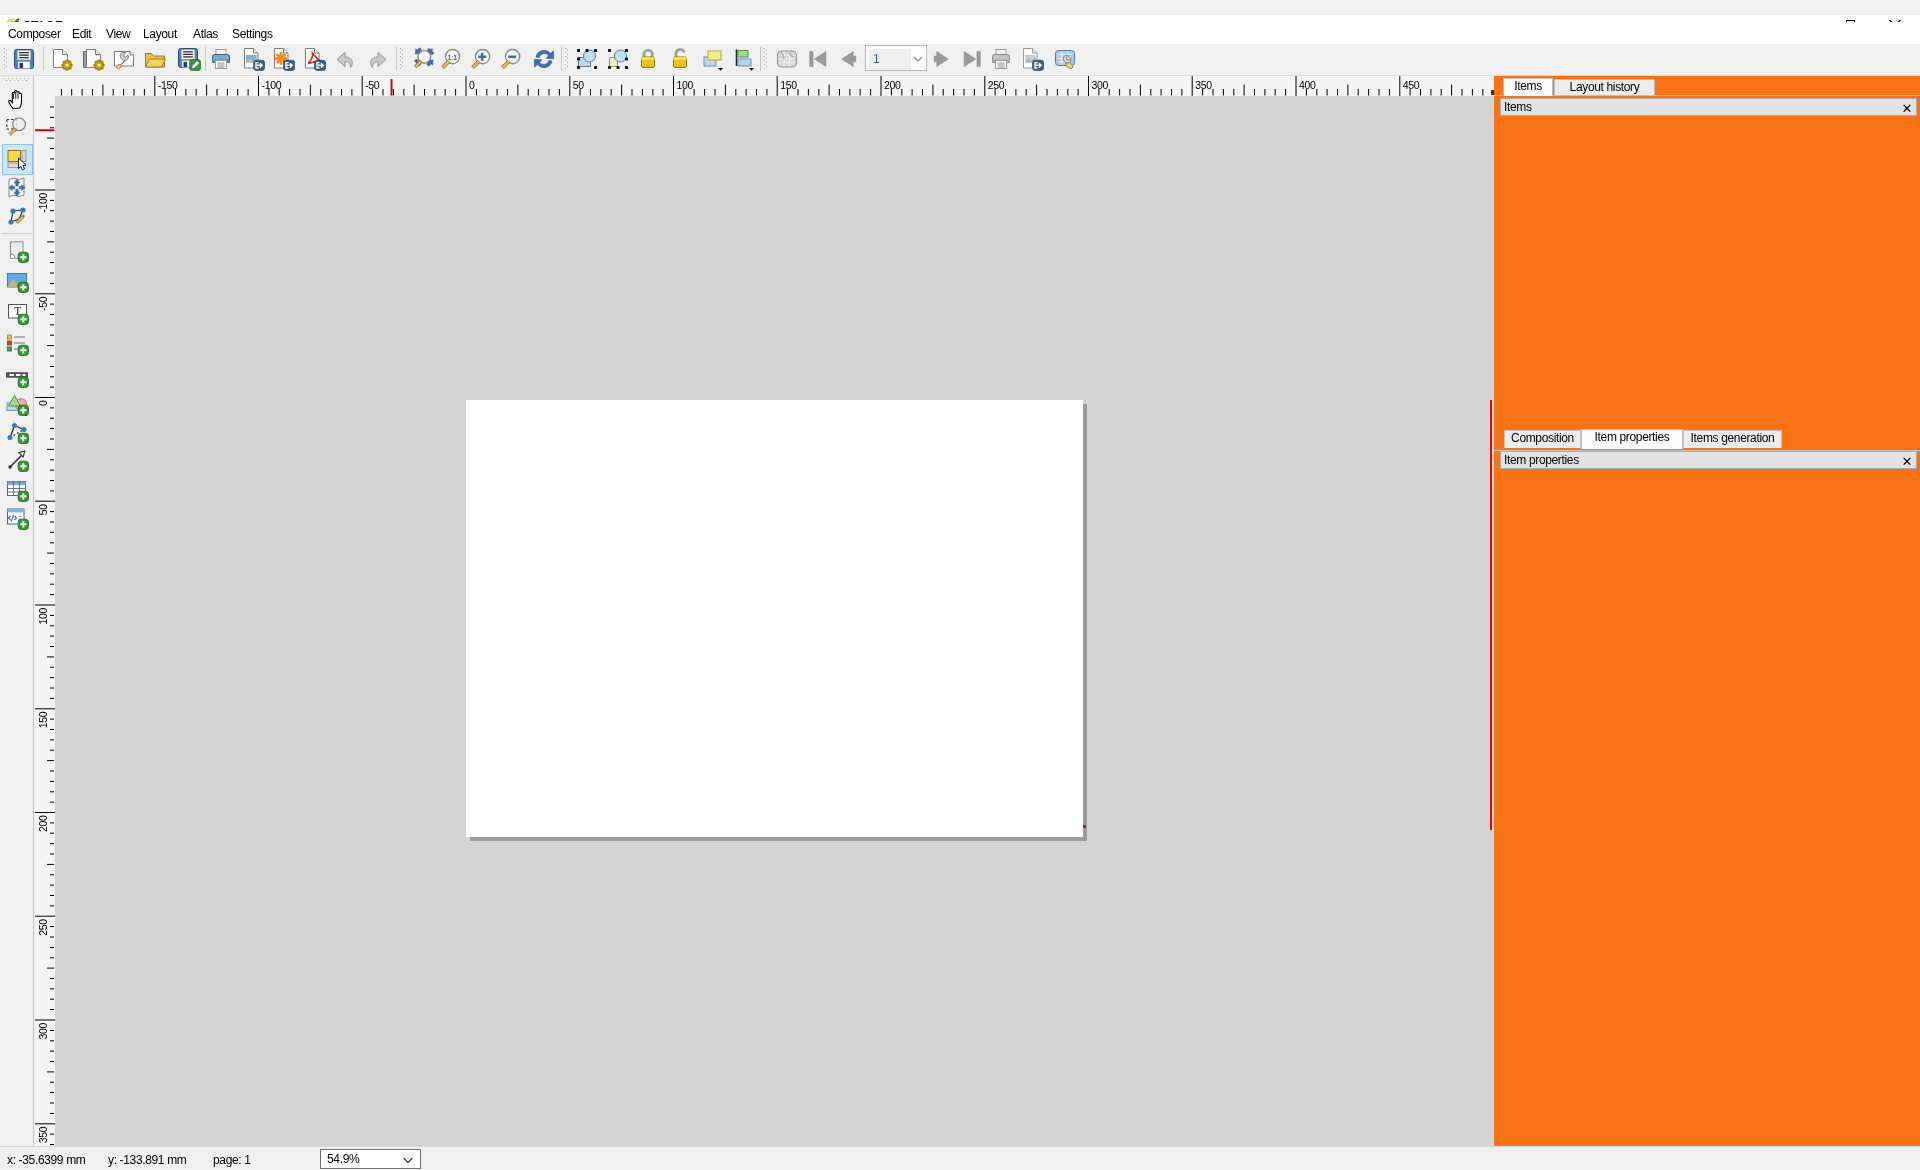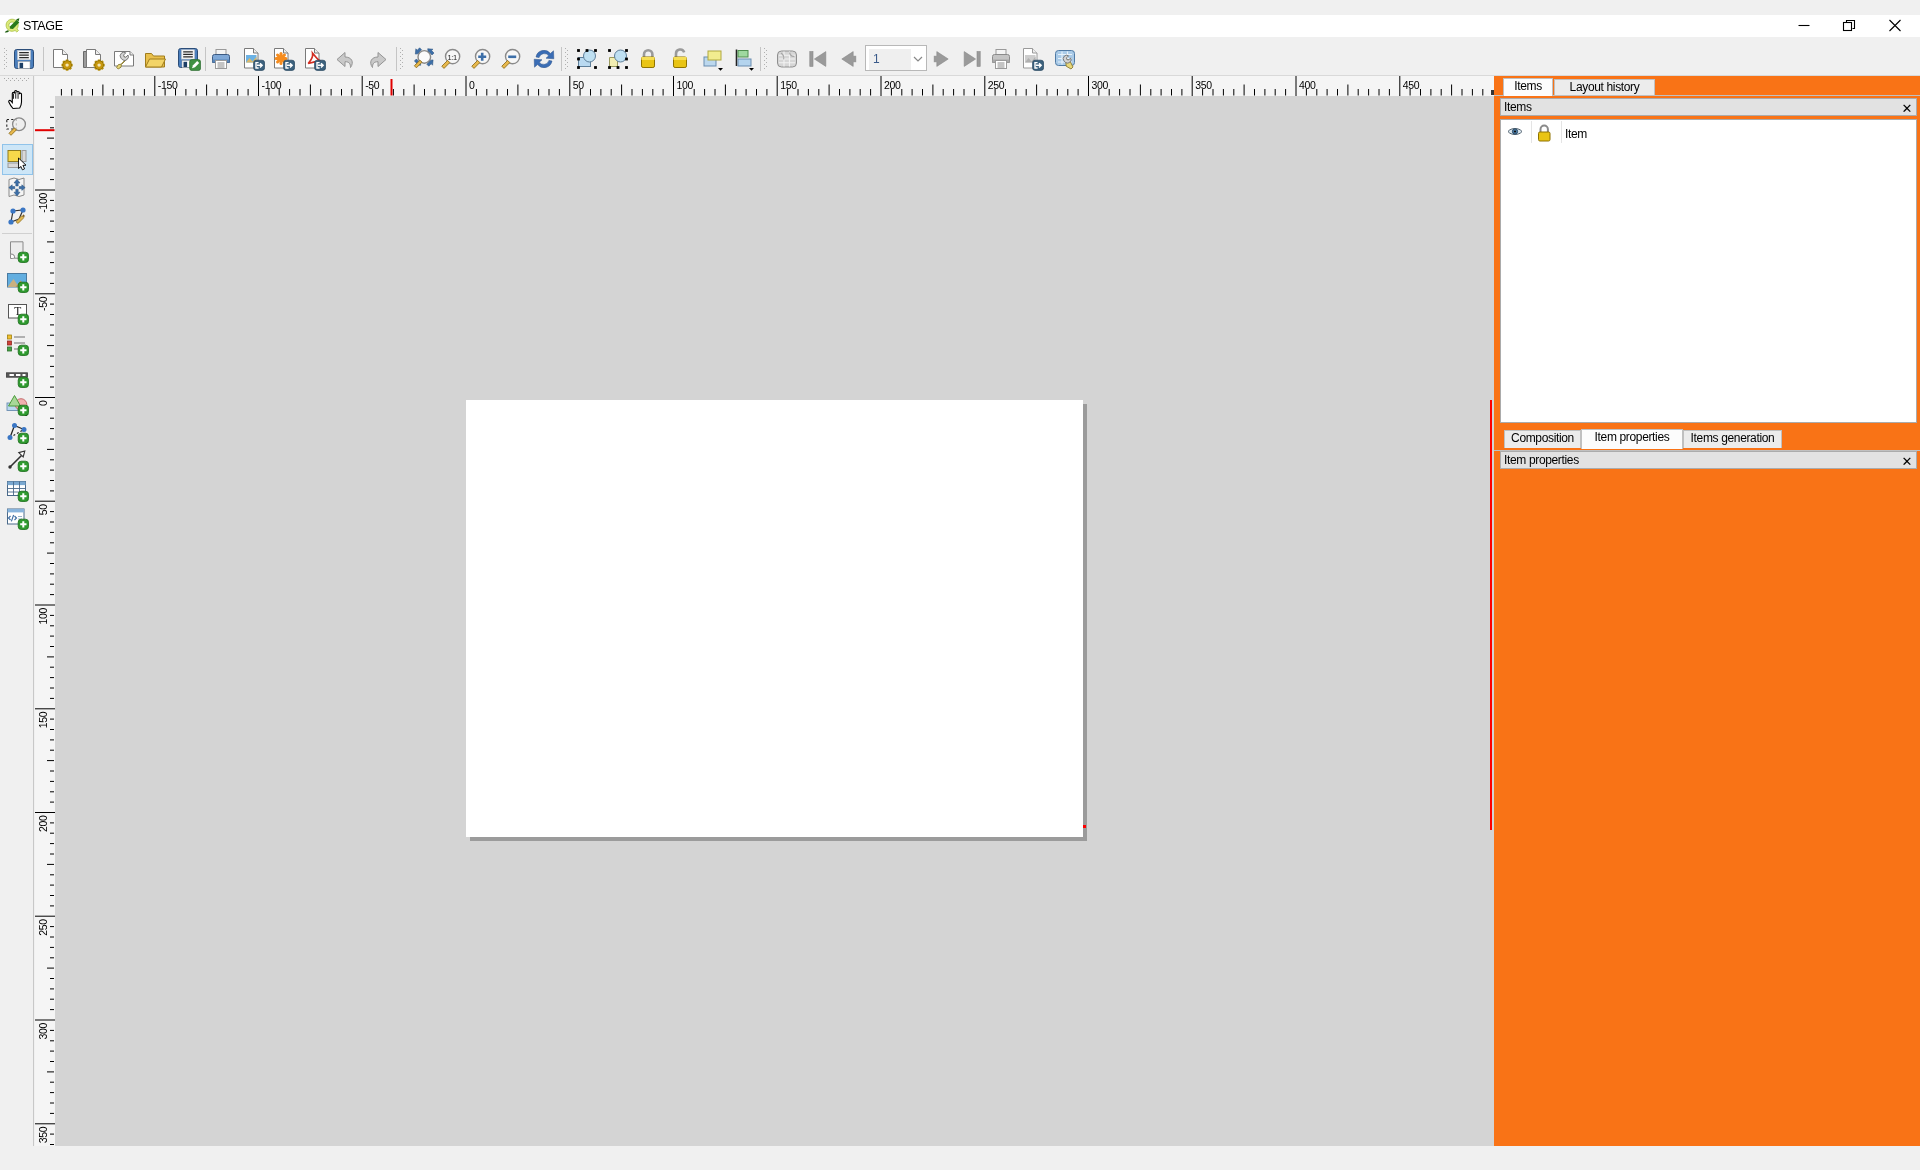--- a/index.html
+++ b/index.html
@@ -23,20 +23,28 @@
 </svg></div>
       <div class="abs" style="left:23px;top:4px;font-size:12.5px;color:#000">STAGE</div>
       <svg class="abs" style="left:1780px;top:0" width="140" height="22" viewBox="0 0 140 22">
 <line x1="18.5" y1="10.5" x2="29.5" y2="10.5" stroke="#000" stroke-width="1.1"></line>
 <g fill="none" stroke="#000" stroke-width="1.1">
           <rect x="63.5" y="7.5" width="8" height="8"></rect>
           <path d="M66.5 7.5 v-2 h8 v8 h-2"></path>
         </g>
 <path d="M109.5 5 l11 11 M120.5 5 l-11 11" stroke="#000" stroke-width="1.1"></path>
 </svg>
+    </div>
+<div class="abs" style="left:0;top:22px;width:1920px;height:22px;background:#fff;font-size:12px">
+      <div class="abs menuitem" style="left:8px;top:5px">Composer</div>
+      <div class="abs menuitem" style="left:72px;top:5px">Edit</div>
+      <div class="abs menuitem" style="left:106px;top:5px">View</div>
+      <div class="abs menuitem" style="left:143px;top:5px">Layout</div>
+      <div class="abs menuitem" style="left:193px;top:5px">Atlas</div>
+      <div class="abs menuitem" style="left:232px;top:5px">Settings</div>
     </div>
 <div class="abs" style="left:0;top:44px;width:1920px;height:32px;background:#f0f0f0;border-bottom:1px solid #d9d9d9">
       <div class="handle" style="left:4px;top:4px;height:22px"></div>
       <div class="ic" style="left:12px;top:3px"><svg width="24" height="24" viewBox="0 0 24 24">
           <rect x="2.5" y="2.5" width="19" height="19" rx="2.2" fill="#4a7ebc" stroke="#2b4d79"></rect>
 <rect x="5.5" y="3.5" width="13" height="9.3" fill="#f4f4f4" stroke="#c8c8c8" stroke-width="0.5"></rect>
 <path d="M7.2 5.6h9.6M7.2 8.1h9.6M7.2 10.6h9.6" stroke="#2a2a2a" stroke-width="1.2"></path>
 <rect x="6" y="14.5" width="12" height="7" fill="#fff" stroke="#9a9a9a" stroke-width="0.5"></rect>
 <rect x="7.5" y="15.8" width="3.6" height="5.2" fill="#1d3f66"></rect>
         </svg></div>
@@ -704,36 +712,30 @@
 <div class="abs" style="left:55px;top:96px;width:1439px;height:1050px;background:#d4d4d4;overflow:hidden">
       <div class="abs" style="left:411px;top:304px;width:617px;height:437px;background:#fff;box-shadow:4px 4px 0 #9b9b9b"></div>
       <div class="abs" style="left:1028px;top:729px;width:3px;height:3px;background:#f00"></div>
       <div class="abs" style="left:1435px;top:304px;width:2px;height:430px;background:#f00"></div>
     </div>
 <div class="abs" style="left:1494px;top:76px;width:426px;height:1070px;background:#f97316">
       <div class="tab active" style="left:9px;top:1.5px;width:50px">Items</div>
       <div class="tab" style="left:60px;top:3px;width:101px">Layout history</div>
       <div class="abs" style="left:0;top:19px;width:426px;height:1px;background:#c0c0c0"></div>
       <div class="dockhdr" style="left:6px;top:22px;width:417px">Items<span class="x">✕</span></div>
-      <div class="abs" style="left:6px;top:43px;width:417px;height:304px;background:#fff;border:1px solid #ababab">
-<svg width="415" height="26">
-          <g fill="none">
-<line x1="30.5" y1="1" x2="30.5" y2="23" stroke="#e4e4e4"></line>
-            <line x1="60.5" y1="1" x2="60.5" y2="23" stroke="#e4e4e4"></line>
-</g>
-<g transform="translate(7,6)">
-            <path d="M0 5.5 C3 1.5 11 1.5 14 5.5 C11 9.5 3 9.5 0 5.5z" fill="#dce8f0" stroke="#51616e" stroke-width="1"></path>
-            <circle cx="7" cy="5.5" r="2.6" fill="#4a7ba6" stroke="#2a4a66"></circle>
-            <circle cx="7" cy="5.5" r="1.1" fill="#111"></circle>
-          </g>
-<g transform="translate(36,4)">
-            <path d="M3.5 8 v-2.8 a3.7 3.7 0 0 1 7.4 0 v2.8" fill="none" stroke="#8a8a8a" stroke-width="2"></path>
-            <rect x="1.5" y="8" width="11.5" height="9" rx="1.4" fill="#e9c414" stroke="#8f7300"></rect>
-          </g>
-<text x="64" y="17.5" font-size="12" fill="#000">Item</text>
-</svg></div>
       <div class="tab" style="left:10px;top:354px;width:77px;height:18px">Composition</div>
       <div class="tab active" style="left:87px;top:352.5px;width:102px;height:20.5px">Item properties</div>
       <div class="tab" style="left:189px;top:354px;width:99px;height:18px">Items generation</div>
       <div class="abs" style="left:0;top:374px;width:426px;height:1px;background:#c0c0c0"></div>
       <div class="dockhdr" style="left:6px;top:375px;width:417px">Item properties<span class="x">✕</span></div>
     </div>
 <div class="abs" style="left:1491px;top:90px;width:3px;height:5px;background:#333"></div>
+    <div class="abs" style="left:0;top:1146px;width:1920px;height:24px;background:#f0f0f0;border-top:1px solid #d7d7d7;font-size:12px">
+<div class="abs" style="left:7px;top:6px">x: -35.6399 mm</div>
+<div class="abs" style="left:108px;top:6px">y: -133.891 mm</div>
+<div class="abs" style="left:213px;top:6px">page: 1</div>
+<div class="abs" style="left:320px;top:2px;width:101px;height:20px;background:#fff;border:1px solid #707070">
+<div class="abs" style="left:6px;top:2px;font-size:12px">54.9%</div>
+<svg class="abs" style="right:6px;top:6px" width="12" height="9">
+          <path d="M1.5 2 l4.5 4.5 4.5-4.5" stroke="#444" fill="none" stroke-width="1.3"></path>
+        </svg>
+</div>
+    </div>
 </div>
 </body></html>

